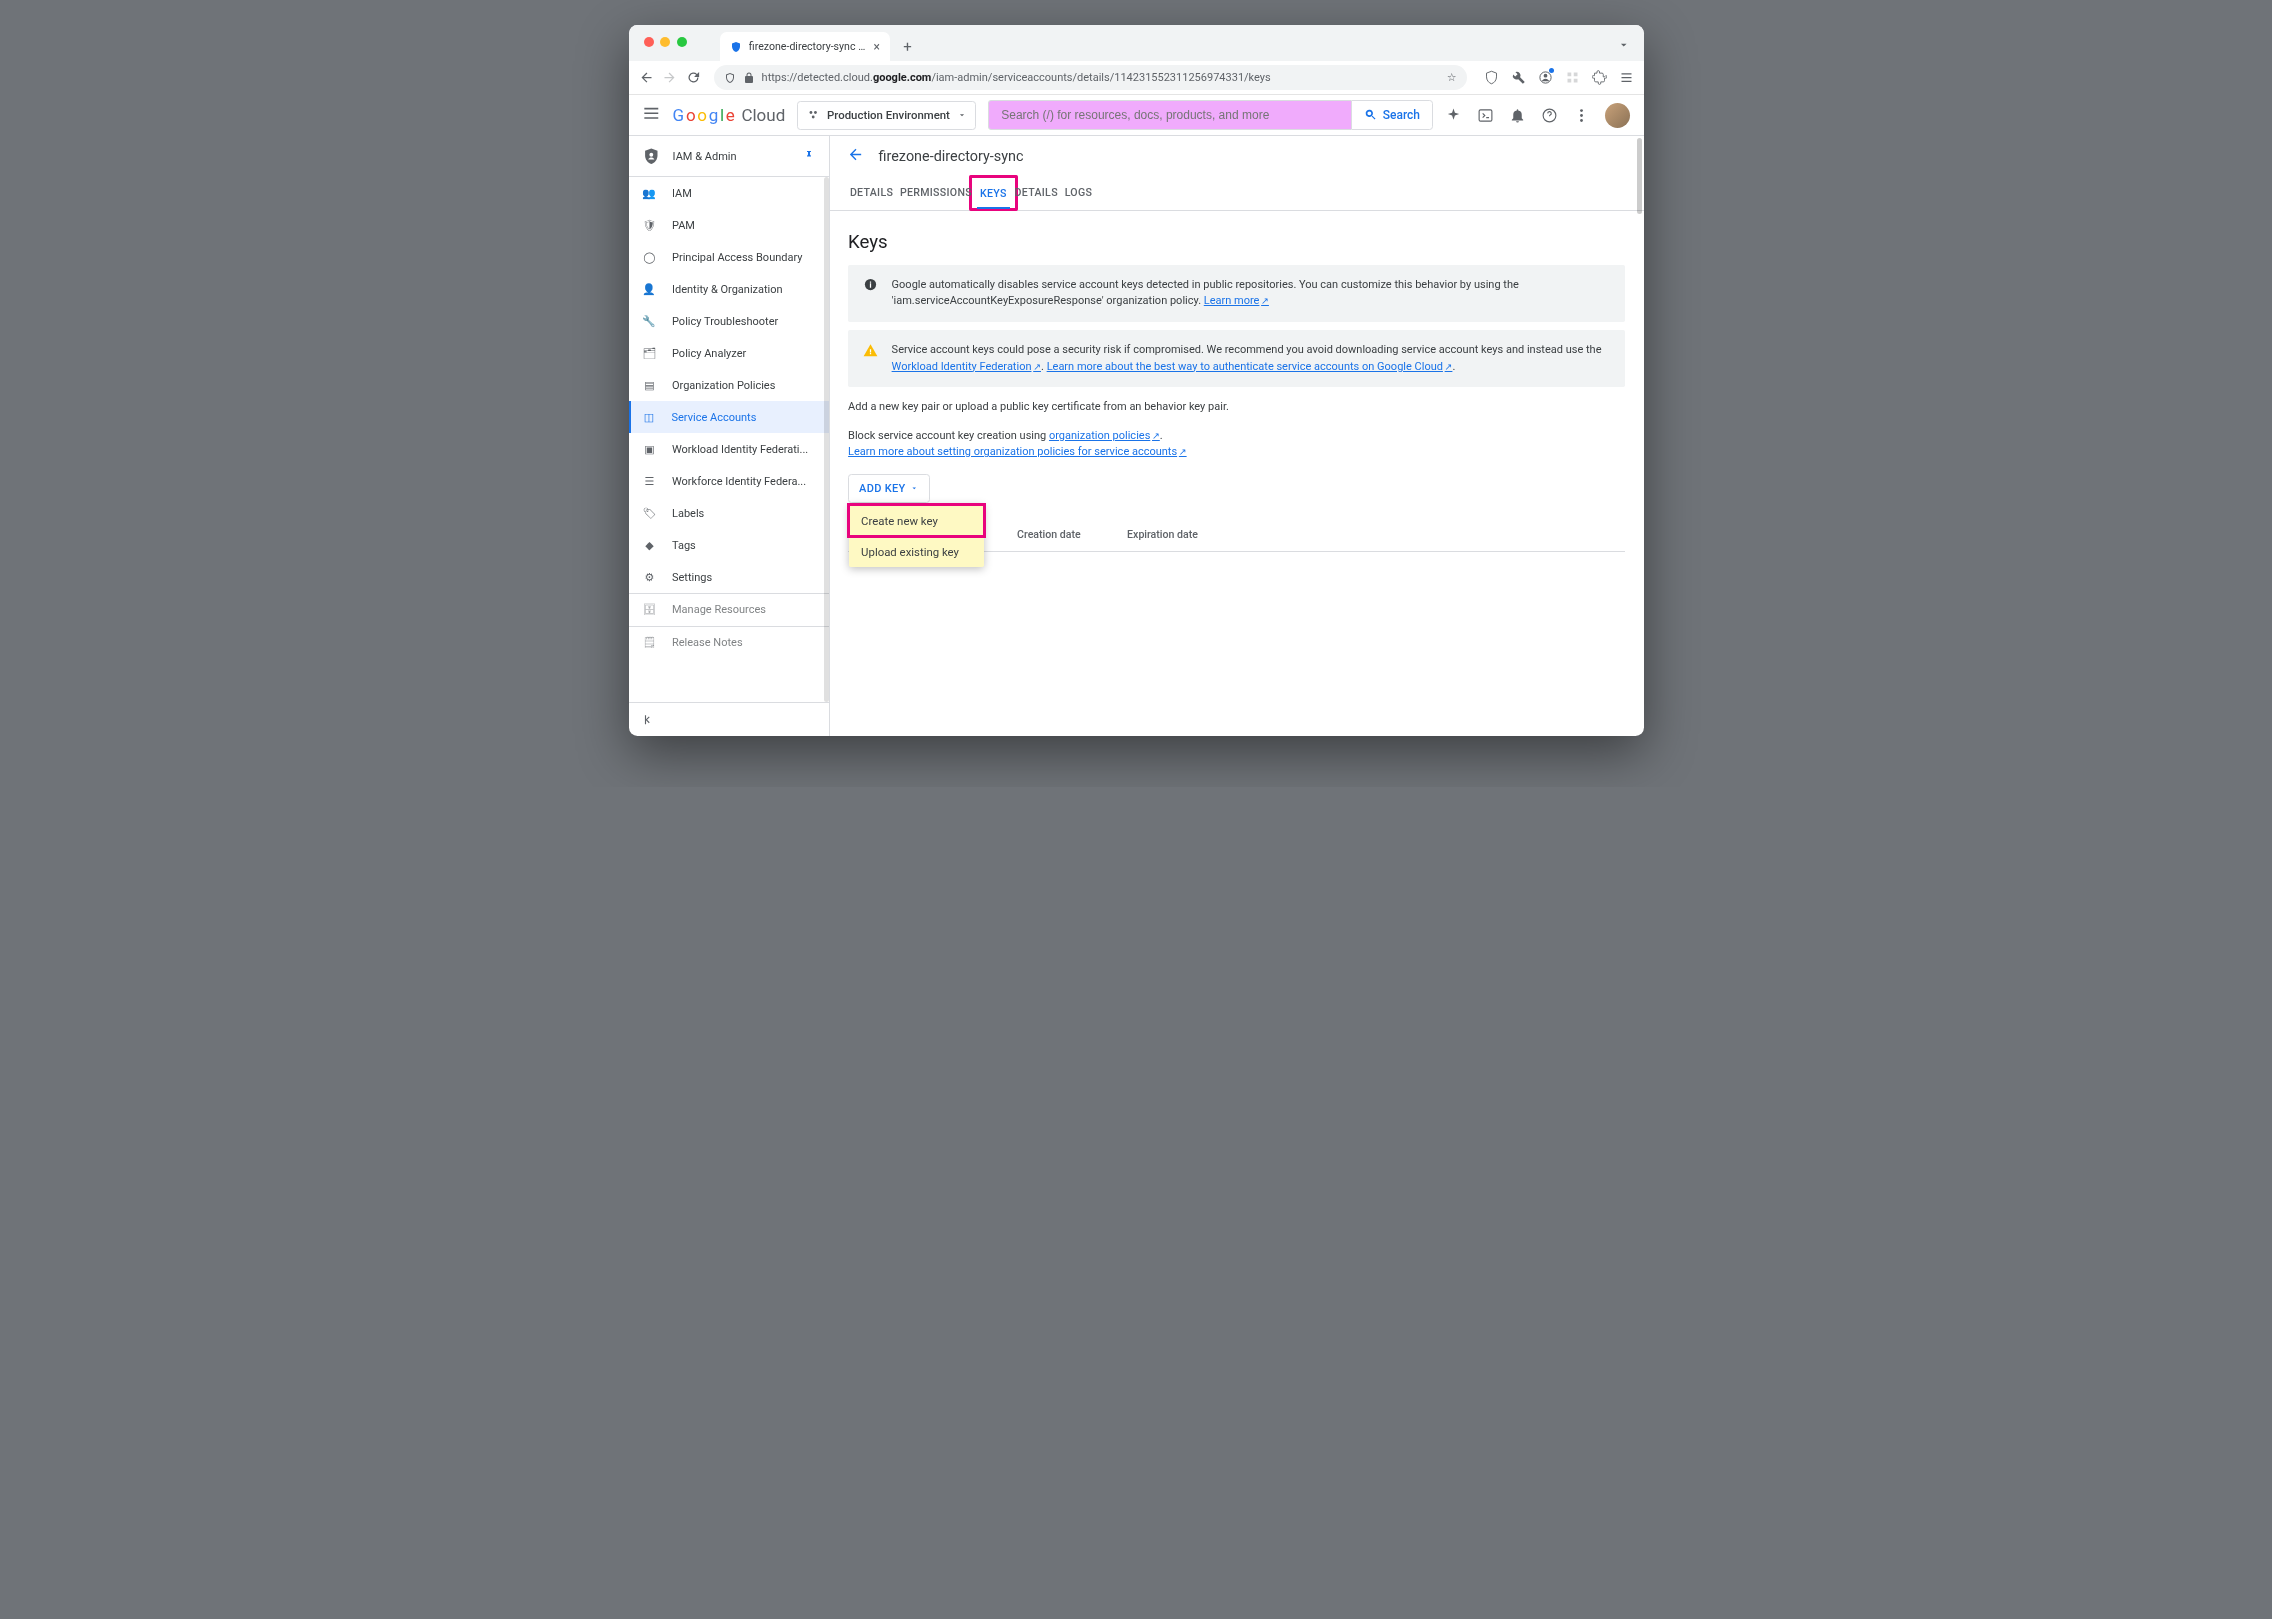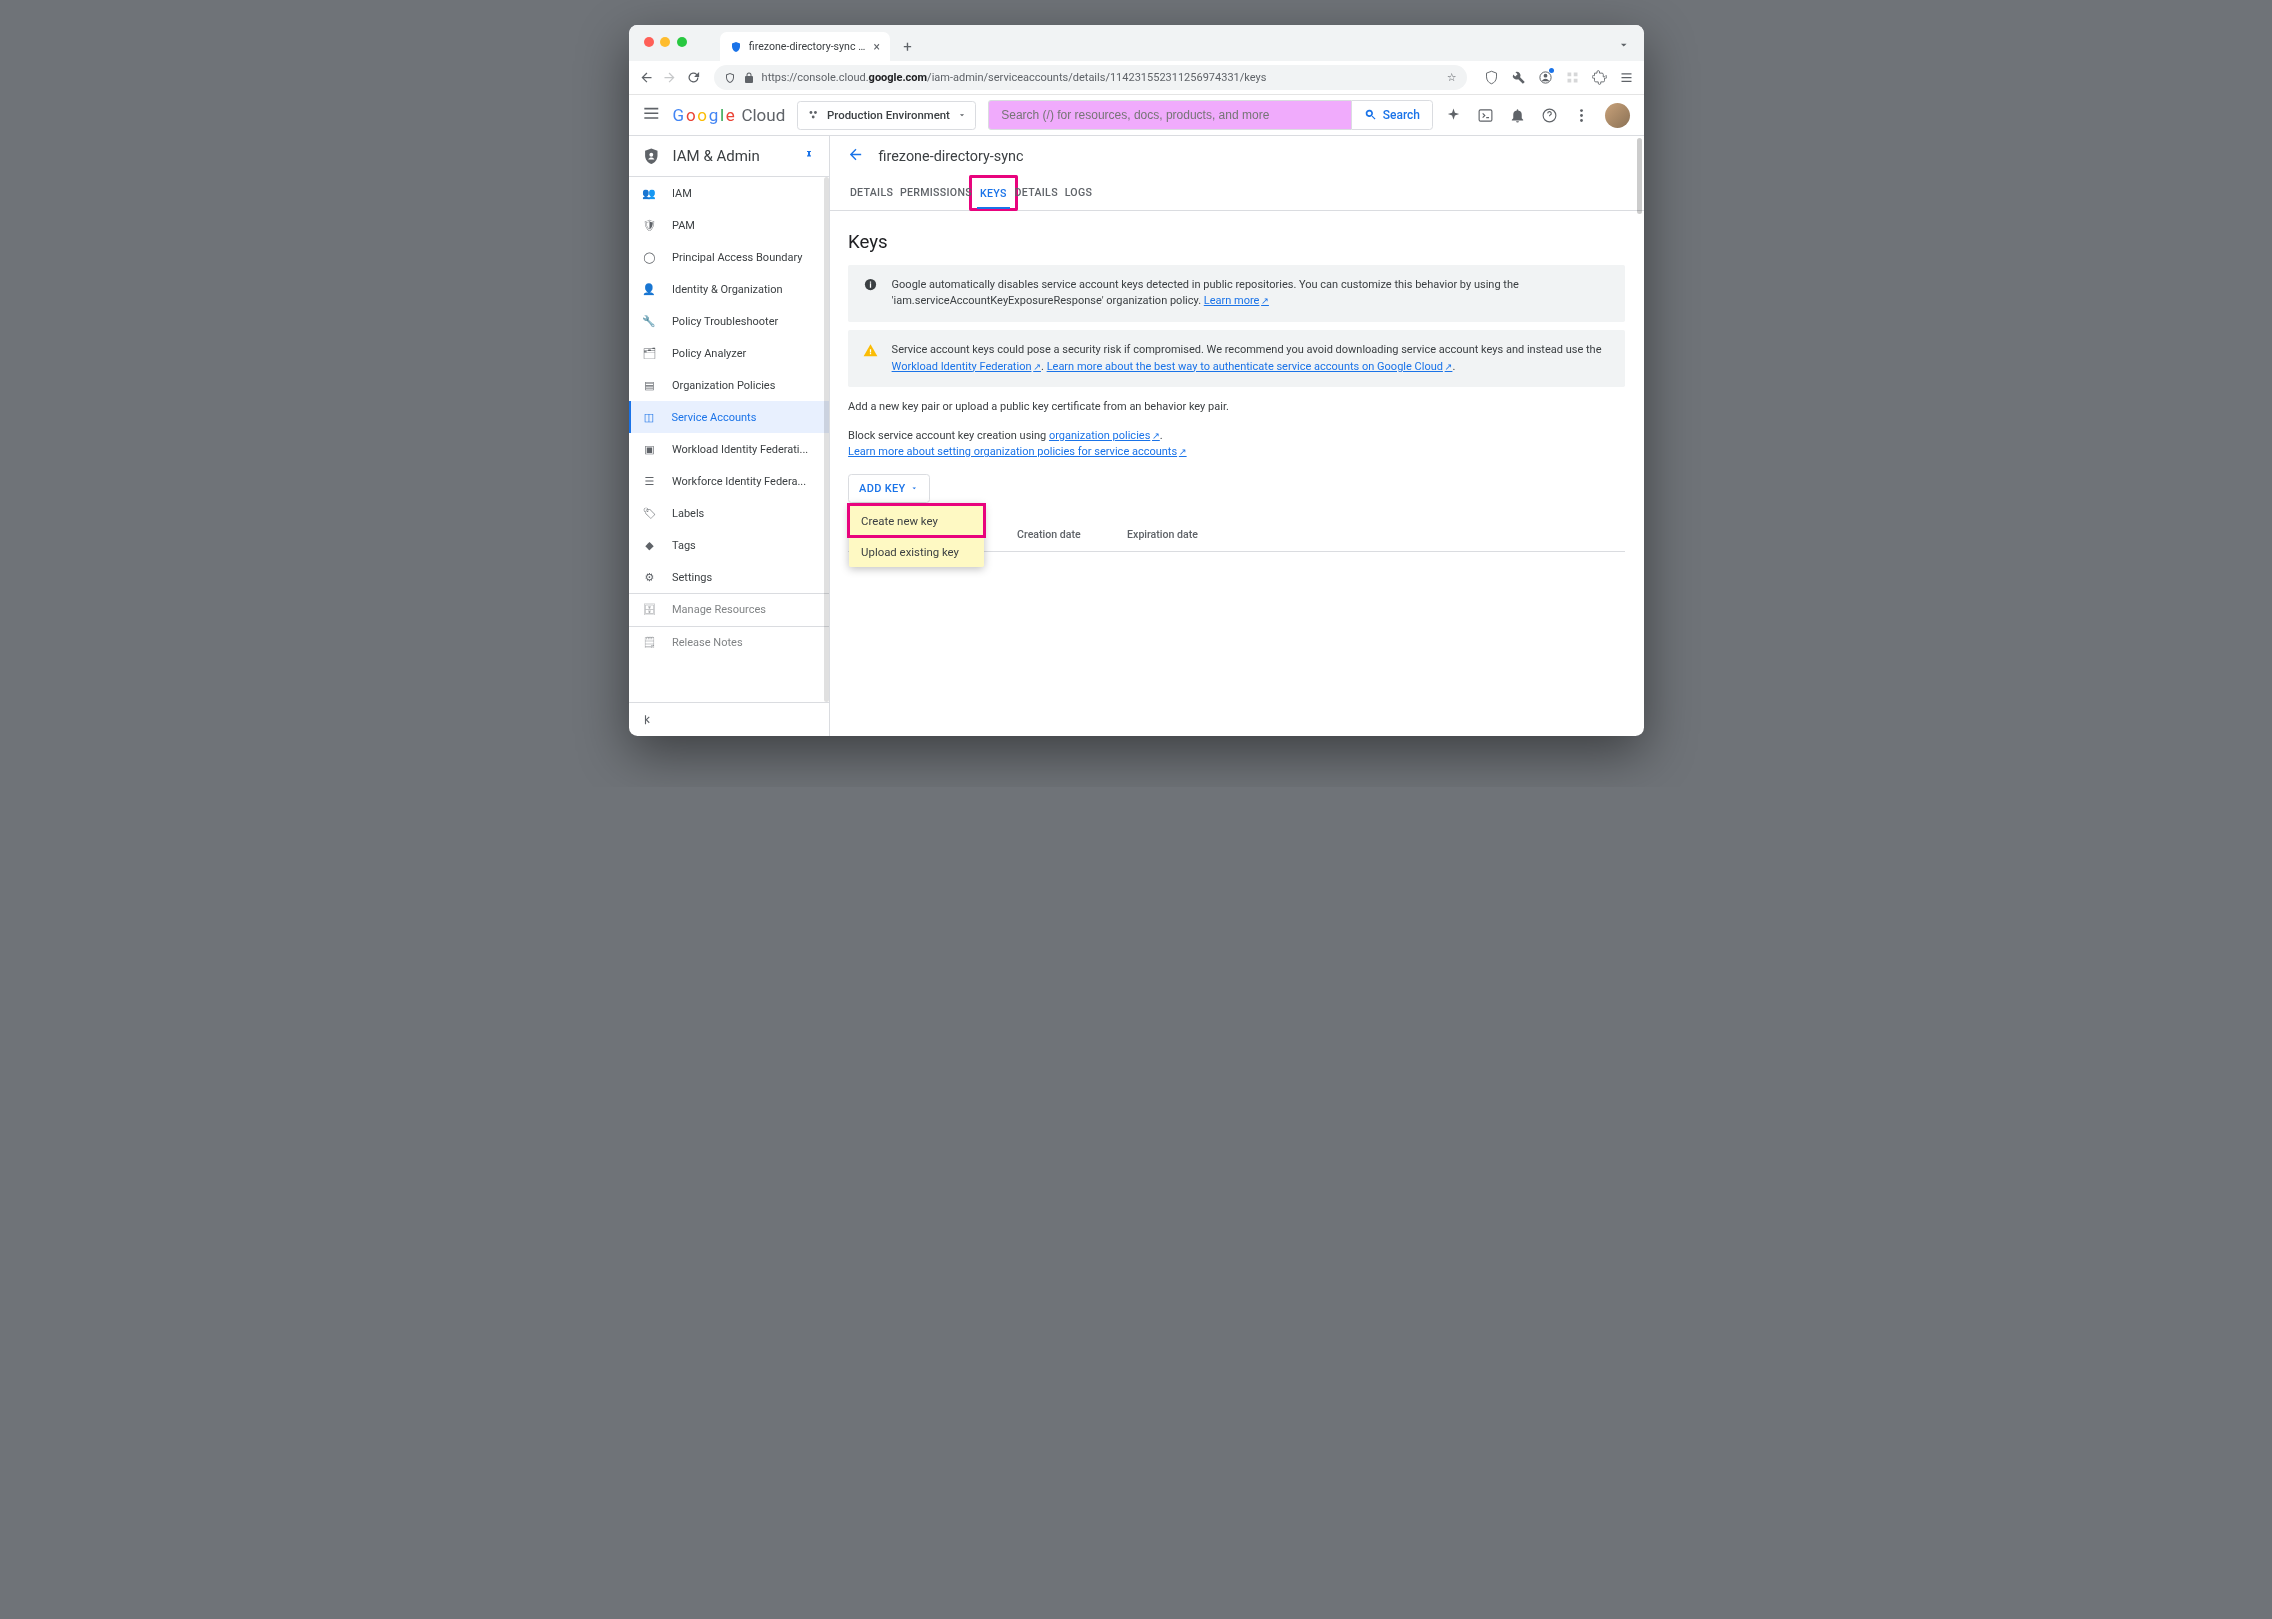--- a/index.html
+++ b/index.html
@@ -141,21 +141,21 @@
   }
   .hdr-right { display: flex; align-items: center; gap: 15px; }
   .hdr-right .icon { width: 17px; height: 17px; fill: #5f6368; display:flex; align-items:center; justify-content:center; }
   .avatar { width: 25px; height: 25px; border-radius: 50%; background: linear-gradient(135deg,#c9a27a,#8a7155); }
 
   
   .body { display: flex; height: 600px; }
   .sidebar { width: 201px; border-right: 0.8px solid var(--border); display: flex; flex-direction: column; position: relative; }
   .sb-title {
     height: 41px; display: flex; align-items: center; padding: 0 13.5px; gap: 12px;
-    font-size: 15px; color: #3c4043; font-weight: 400; border-bottom: 0.8px solid var(--border);
+    font-size: 11px; color: #3c4043; font-weight: 400; border-bottom: 0.8px solid var(--border);
   }
   .sb-title .pin { margin-left: auto; color: var(--blue); }
   .sb-list { flex: 1; overflow: hidden; position: relative; }
   .sb-list::after { content:""; position:absolute; right:0; top:0; bottom:0; width:5px; background: rgba(0,0,0,.12); border-radius:2.5px;}
   .sb-item {
     height: 32px; display: flex; align-items: center; padding: 0 13.5px; gap: 15px;
     font-size: 11px; color: #3c4043; white-space: nowrap; overflow: hidden; text-overflow: ellipsis;
   }
   .sb-item .i { width: 15px; display:flex; align-items:center; justify-content:center; color:#5f6368; }
   .sb-item.active { background: var(--sidebar-active-bg); color: var(--blue); border-left: 2.5px solid var(--blue); padding-left: 11px;}
@@ -238,21 +238,21 @@
         </svg>
       </div>
     <div class="addr">
       <svg width="12" height="12" viewBox="0 0 24 24" fill="#5f6368">
           <path d="M12 2 4 5v6c0 5 3.4 9.7 8 11 4.6-1.3 8-6 8-11V5l-8-3zm0 2.2 6 2.3V11c0 4-2.6 7.8-6 9-3.4-1.2-6-5-6-9V6.5l6-2.3z"></path>
         </svg>
       <svg class="lock" viewBox="0 0 24 24">
           <path d="M18 8h-1V6a5 5 0 0 0-10 0v2H6a2 2 0 0 0-2 2v10a2 2 0 0 0 2 2h12a2 2 0 0 0 2-2V10a2 2 0 0 0-2-2zM9 6a3 3 0 0 1 6 0v2H9V6z"></path>
         </svg>
       <span>
-        <span style="color:#5f6368">https://console.cloud.</span><b style="color:#202124">google.com</b><span style="color:#5f6368">/iam-admin/serviceaccounts/details/114231552311256974331/keys</span>
+        <span style="color:#5f6368">https://detected.cloud.</span><b style="color:#202124">google.com</b><span style="color:#5f6368">/iam-admin/serviceaccounts/details/114231552311256974331/keys</span>
       </span>
       <span style="margin-left:auto; color:#5f6368">☆</span>
     </div>
     <div class="tb-right">
       <div class="tb-icon">
           <svg viewBox="0 0 24 24">
             <path d="M12 2 4 5v6c0 5 3.4 9.7 8 11 4.6-1.3 8-6 8-11V5z" fill="none" stroke="#5f6368" stroke-width="1.5"></path>
           </svg>
         </div>
       <div class="tb-icon">

